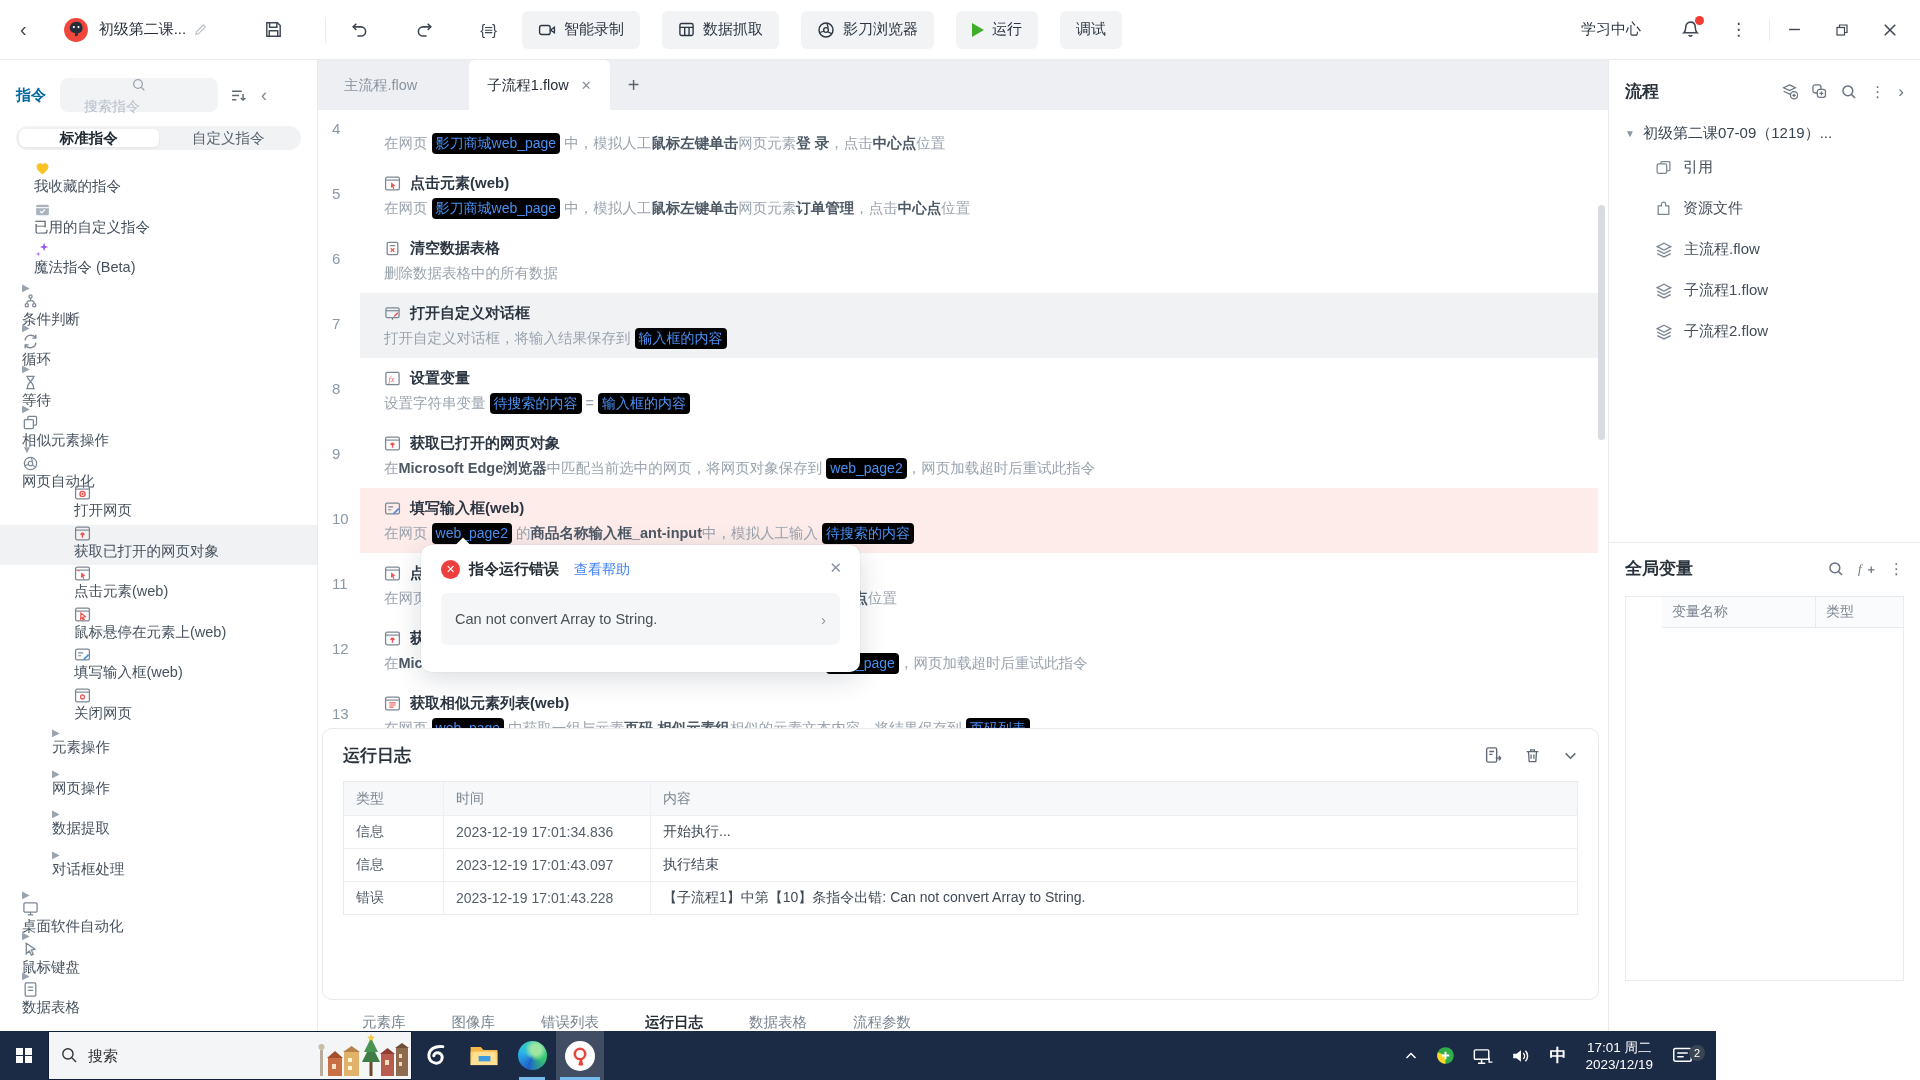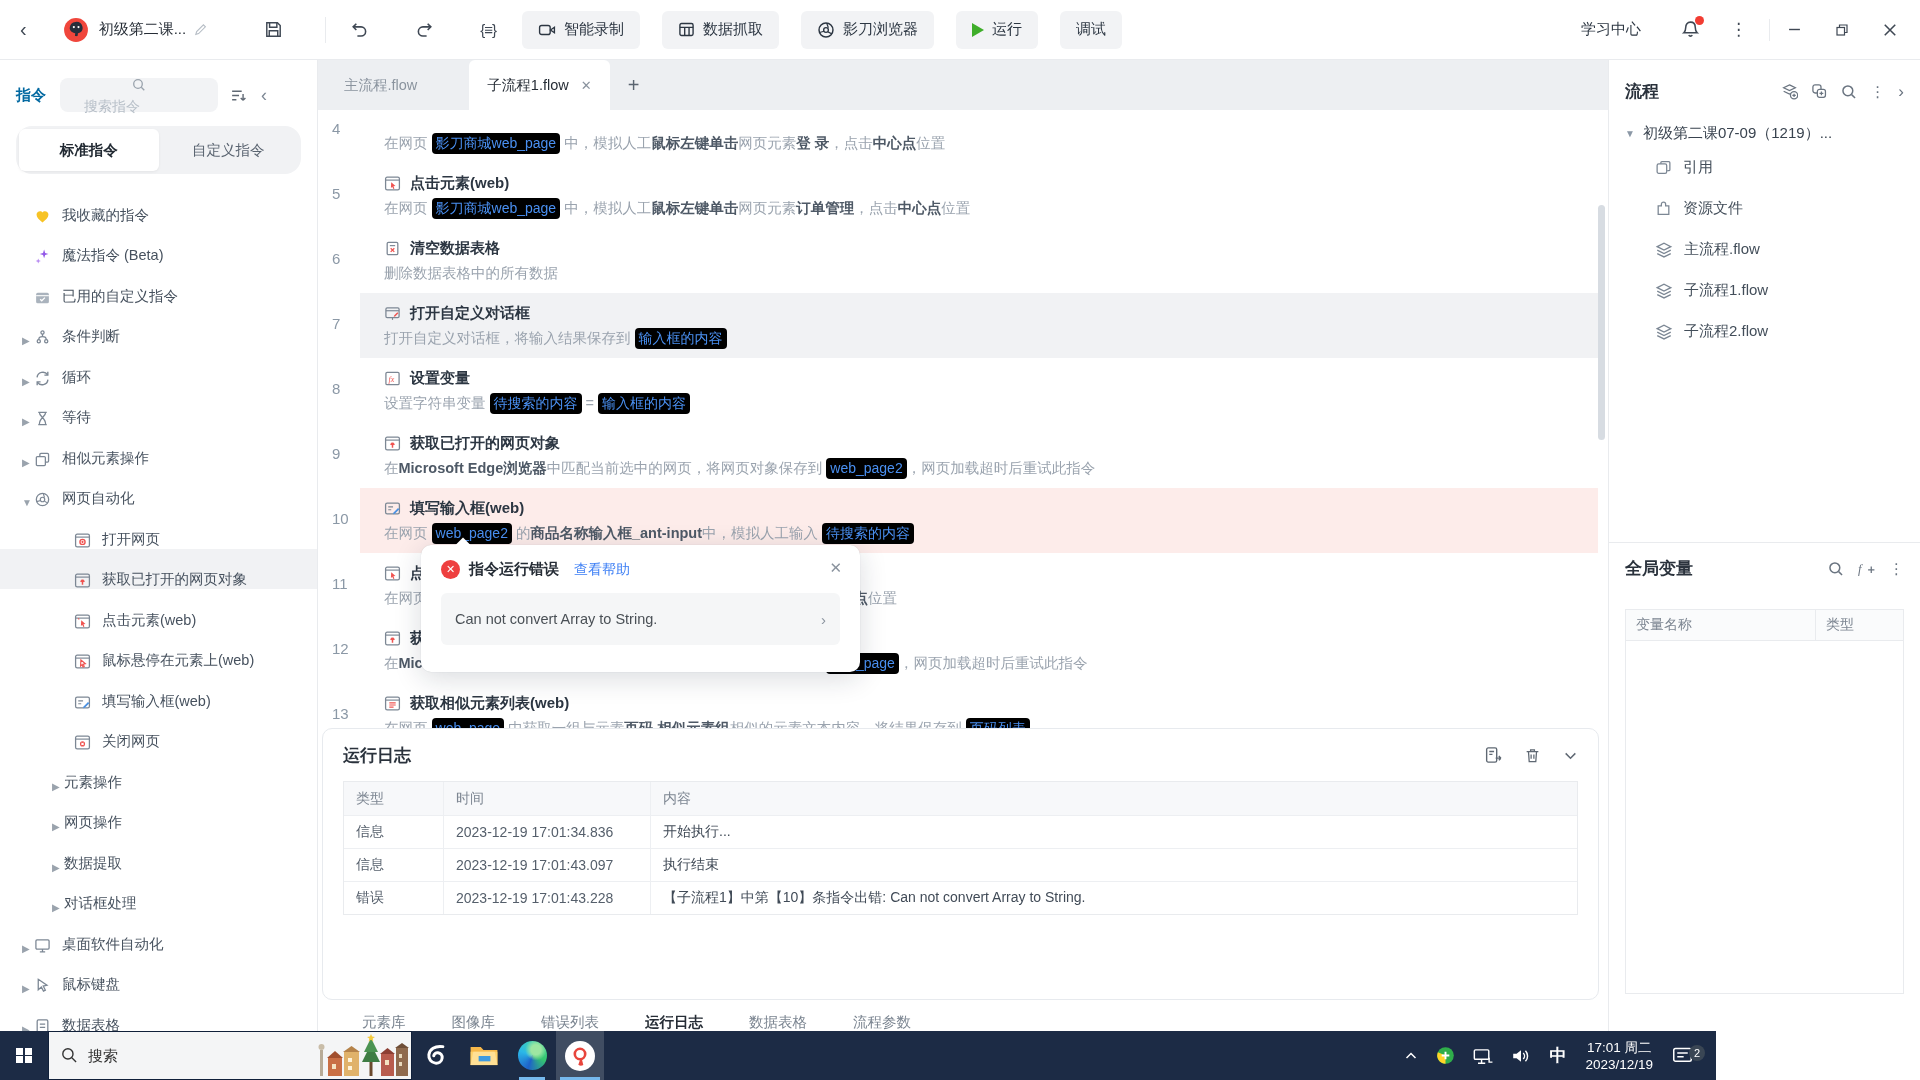--- a/index.html
+++ b/index.html
@@ -38,27 +38,27 @@
   .sidebar { position:absolute; left:0; top:60px; width:318px; bottom:49px; background:#fff;
     border-right:1px solid #e9ebee; overflow:hidden; }
   .sb-head { display:flex; align-items:center; margin:18px 14px 0 16px; }
   .sb-title { font-size:15px; font-weight:bold; color:#0369a1; }
   .sb-search { margin-left:14px; width:158px; height:34px; background:#f2f3f5; border-radius:8px;
     display:flex; align-items:center; padding:0 10px; gap:6px;flex-direction:column; }
   .sb-search input { border:none; outline:none; background:transparent; width:110px; font-size:14px; color:#3b4654; }
   .sb-search input::placeholder { color:#b7bfc8; }
   .sb-sort { margin-left:12px; cursor:pointer; }
   .sb-collapse { margin-left:14px; font-size:18px; color:#7c8794; cursor:pointer; }
-  .sb-tabs { margin:14px 16px 0 16px; height:48px; background:#f1f2f4; border-radius:16px;
+  .sb-tabs { margin:14px 16px 0 16px; height:24px; background:#f1f2f4; border-radius:16px;
     display:flex; padding:3px; }
   .sb-tab { flex:1; display:flex; align-items:center; justify-content:center; font-size:14.5px;
     color:#5a6470; border-radius:6px; cursor:pointer; }
   .sb-tab.active { background:#fff; color:#222a33; font-weight:bold; box-shadow:0 1px 3px rgba(0,0,0,.06); }
   .sb-list { margin-top:10px; }
-  .sb-item { height:40.5px; display:flex; align-items:flex-end; font-size:14.5px; color:#46515e; cursor:pointer; }
+  .sb-item { height:40.5px; display:flex; align-items:flex-start; font-size:14.5px; color:#46515e; cursor:pointer;flex-direction:column; }
   .sb-item.selected { background:#f1f2f4; }
   .sb-item .arr { width:12px; font-size:10px; color:#9aa3ad; }
   .sb-item .sb-ic { width:17px; height:17px; margin-right:11px; }
   .lv1 { padding-left:34px; } .lv1.exp { padding-left:22px; }
   .lv2 { padding-left:74px; } .lv2cat { padding-left:52px; }
 
   
   .main { position:absolute; left:318px; top:60px; right:312px; bottom:49px; background:#fff; overflow:hidden; }
   .flowtabs { position:absolute; left:0; top:0; right:0; height:50px; background:#edeff2; display:flex; align-items:stretch; }
   .ftab { display:flex; align-items:center; padding:0 26px; font-size:14.5px; color:#8a939e; cursor:pointer; }
@@ -129,21 +129,21 @@
   .rp-icons { margin-left:auto; display:flex; align-items:center; gap:13px; color:#6a7480; }
   .rp-icons > * { cursor:pointer; }
   .rp-kebab { font-size:15px; color:#6a7480; } .rp-chev { font-size:17px; color:#6a7480; }
   .tree { margin-top:16px; }
   .tree-root { height:28px; display:flex; align-items:center; gap:8px; font-size:15px; color:#39434f; cursor:pointer; }
   .tree-caret { font-size:10px; color:#8b98a6; }
   .tree-item { height:41px; display:flex; align-items:center; gap:11px; padding-left:30px;
     font-size:15px; color:#434e5a; cursor:pointer; }
   .rp-div { height:1px; background:#e9ebee; margin:190px -16px 0 -16px; }
   .vars-head { margin-top:14px; display:flex; align-items:center; }
-  .vars-table { margin-top:29px; border:1px solid #e9ebee; }
+  .vars-table { margin-top:16px; border:1px solid #e9ebee;padding-left:36px; }
   .vars-hrow { display:flex; height:31px; background:#fafbfc; border-bottom:1px solid #e9ebee; }
   .vars-hcell { display:flex; align-items:center; padding-left:10px; font-size:14px; color:#7d8692; }
   .vars-hcell.vn { flex:1; } .vars-hcell.vt { width:88px; border-left:1px solid #e9ebee; }
   .vars-body { height:352px; background:#fff; }
 
   
   .taskbar { position:absolute; left:0; bottom:0; width:1716px; height:49px; background:#1c2b45;
     display:flex; align-items:stretch; z-index:70; }
   .tb-start { width:48px; display:flex; align-items:center; justify-content:center; cursor:pointer; }
   .winlogo { display:grid; grid-template-columns:7px 7px; grid-template-rows:7px 7px; gap:1.5px; }
@@ -303,35 +303,35 @@
         <span class="sb-ic">
           <svg width="17" height="17" viewBox="0 0 16 16">
             <path d="M8 13.6C5 11.2 2.4 8.9 2.4 6.3 2.4 4.4 3.9 3 5.7 3c1 0 1.9.5 2.3 1.2C8.4 3.5 9.3 3 10.3 3c1.8 0 3.3 1.4 3.3 3.3 0 2.6-2.6 4.9-5.6 7.3z" fill="#f7c325"></path>
           </svg>
         </span>
         <span>我收藏的指令</span>
       </div>
       <div class="sb-item lv1">
         <span class="sb-ic">
           <svg width="17" height="17" viewBox="0 0 16 16">
-            <path d="M9.5 1.5l1 3.1 3.1 1-3.1 1-1 3.1-1-3.1-3.1-1 3.1-1z" fill="#9257e8"></path>
-            <path d="M4 9.8l.7 1.7 1.7.7-1.7.7-.7 1.7-.7-1.7-1.7-.7 1.7-.7z" fill="#b98df2"></path>
-          </svg>
-        </span>
-        <span>魔法指令 (Beta)</span>
-      </div>
-      <div class="sb-item lv1">
-        <span class="sb-ic">
-          <svg width="17" height="17" viewBox="0 0 16 16">
             <rect x="2" y="3.5" width="12" height="10" rx="1.5" fill="#aab3bd"></rect>
             <path d="M2 6.3h12" stroke="#fff" stroke-width="1"></path>
             <path d="M5.8 9.6l1.5 1.5 3-3" fill="none" stroke="#fff" stroke-width="1.2"></path>
           </svg>
         </span>
         <span>已用的自定义指令</span>
+      </div>
+      <div class="sb-item lv1">
+        <span class="sb-ic">
+          <svg width="17" height="17" viewBox="0 0 16 16">
+            <path d="M9.5 1.5l1 3.1 3.1 1-3.1 1-1 3.1-1-3.1-3.1-1 3.1-1z" fill="#9257e8"></path>
+            <path d="M4 9.8l.7 1.7 1.7.7-1.7.7-.7 1.7-.7-1.7-1.7-.7 1.7-.7z" fill="#b98df2"></path>
+          </svg>
+        </span>
+        <span>魔法指令 (Beta)</span>
       </div>
       <div class="sb-item lv1 exp">
         <span class="arr">▶</span>
         <span class="sb-ic">
           <svg width="17" height="17" viewBox="0 0 16 16">
             <circle cx="8" cy="3.3" r="1.5" fill="none" stroke="#7c8794" stroke-width="1.2"></circle>
             <path d="M8 4.8v1.7M4.5 9.8c0-1.8 1.2-2.6 3.5-2.6s3.5.8 3.5 2.6" fill="none" stroke="#7c8794" stroke-width="1.2"></path>
             <circle cx="4.5" cy="11.6" r="1.5" fill="none" stroke="#7c8794" stroke-width="1.2"></circle>
             <circle cx="11.5" cy="11.6" r="1.5" fill="none" stroke="#7c8794" stroke-width="1.2"></circle>
           </svg>

